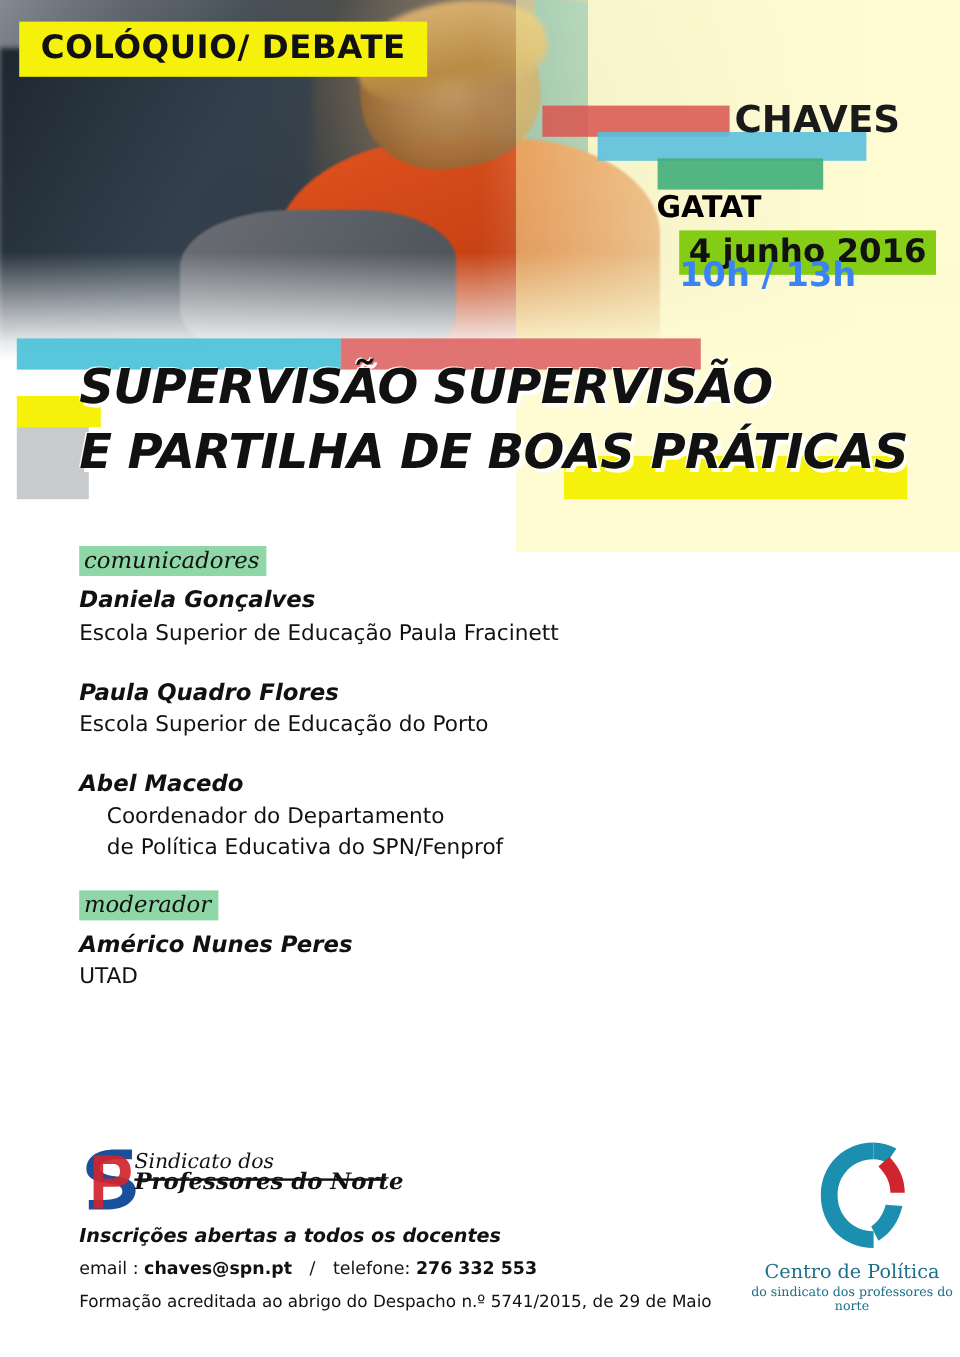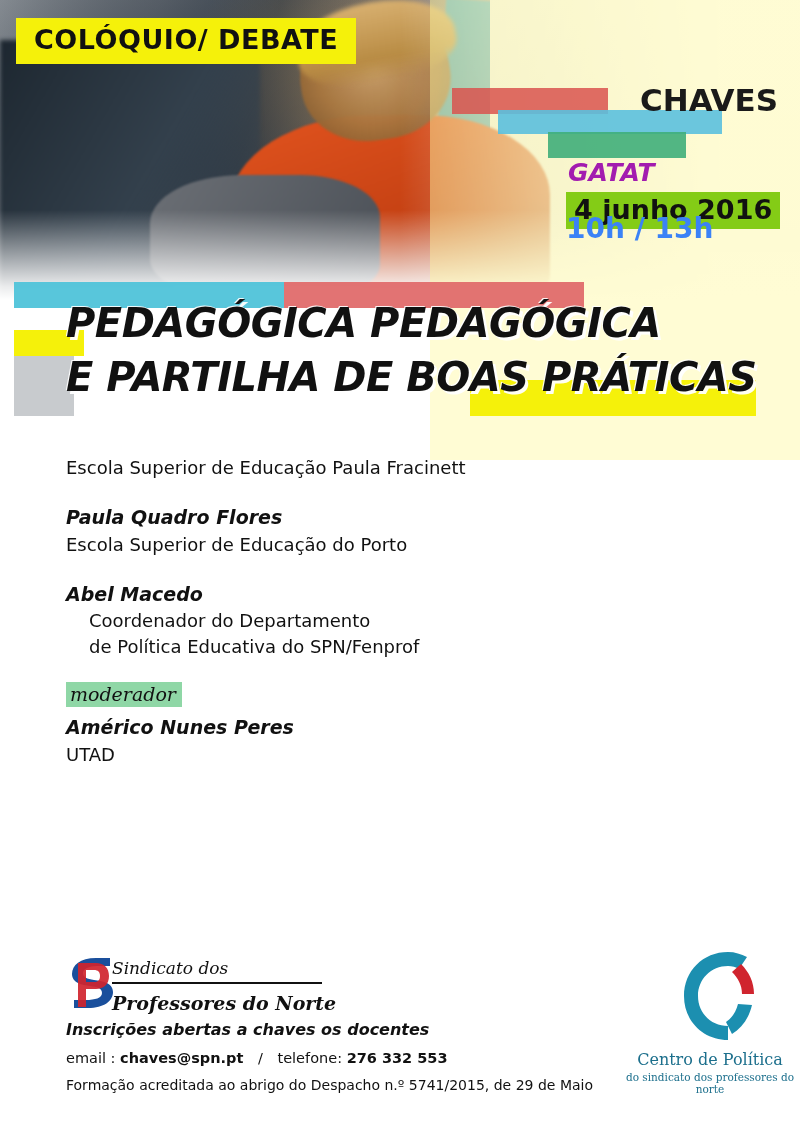--- a/index.html
+++ b/index.html
@@ -121,27 +121,25 @@
   
   .deco-bar { position: absolute; }
   .bar-red    { left: 452px; top: 88px;  width: 156px; height: 26px; background: #d9534f; opacity: .85; }
   .bar-cyan   { left: 498px; top: 110px; width: 224px; height: 24px; background: #5bc0de; opacity: .9; }
   .bar-green  { left: 548px; top: 132px; width: 138px; height: 26px; background: #3fae7a; opacity: .9; }
 
   .txt-chaves {
     position: absolute; left: 612px; top: 82px;
     font-size: 31px; font-weight: bold; color: #1a1a1a;
     font-family: "DejaVu Sans", sans-serif;
-    margin-left: 28px;
   }
   .txt-gatat {
-    position: absolute; left: 568px; top: 158px;
-    font-size: 25px; font-weight: bold; color: #a21caf;
-    font-family: "DejaVu Sans", sans-serif;
-    font-style: italic;
+    position: absolute; left: 547px; top: 158px;
+    font-size: 25px; font-weight: bold; color: #000000;
+    font-family: "DejaVu Sans", sans-serif;
   }
   .txt-date {
     position: absolute; left: 566px; top: 192px;
     background: #84cc16;
     padding: 2px 8px 4px 8px;
     font-size: 27px; font-weight: bold; color: #111;
     font-family: "DejaVu Sans", sans-serif;
   }
   .txt-time {
     position: absolute; left: 566px; top: 212px;
@@ -212,21 +210,21 @@
   .spn-logo { position: absolute; left: 66px; top: 25px; width: 50px; height: 56px; }
   .spn-text-1 {
     position: absolute; left: 112px; top: 28px;
     font-family: "DejaVu Serif", serif;
     font-style: italic; font-size: 17px; color: #111;
   }
   .spn-rule {
     position: absolute; left: 112px; top: 52px; width: 210px; height: 2px; background: #111;
   }
   .spn-text-2 {
-    position: absolute; left: 112px; top: 62px;
+    position: absolute; left: 112px; top: 44px;
     font-family: "DejaVu Serif", serif;
     font-style: italic; font-weight: bold; font-size: 19px; color: #111;
   }
   .insc {
     position: absolute; left: 66px; top: 90px;
     font-family: "DejaVu Sans", sans-serif;
     font-weight: bold; font-style: italic; font-size: 16px; color: #111;
   }
   .contact-row {
     position: absolute; left: 66px; top: 120px;
@@ -287,27 +285,29 @@
   <div class="txt-date">4 junho 2016</div>
   <div class="txt-time">10h / 13h</div>
 
   <div class="band band-cyan1"></div>
   <div class="band band-red"></div>
   <div class="band band-yellow1"></div>
   <div class="band band-grey"></div>
   <div class="band band-yellow2"></div>
 
   <div class="title-block">
-    <div class="title-line">PEDAGÓGICA PEDAGÓGICA</div>
+    <div class="title-line">SUPERVISÃO SUPERVISÃO</div>
     <div class="title-line">E PARTILHA DE BOAS PRÁTICAS</div>
   </div>
 
   <div class="speakers">
+    <div class="section-label">comunicadores</div>
 
     <div class="person">
+      <div class="person-name">Daniela Gonçalves</div>
       <div class="person-org">Escola Superior de Educação Paula Fracinett</div>
     </div>
 
     <div class="person">
       <div class="person-name">Paula Quadro Flores</div>
       <div class="person-org">Escola Superior de Educação do Porto</div>
     </div>
 
     <div class="person">
       <div class="person-name">Abel Macedo</div>
@@ -327,21 +327,21 @@
   <div class="footer">
 
     <svg class="spn-logo" viewBox="0 0 50 56">
       <path d="M30 3 C14 3 6 10 6 19 C6 28 16 30 24 31 C31 32 36 33 36 38 C36 43 29 45 20 45 L8 45 L8 53 L22 53 C38 53 47 46 47 37 C47 28 37 26 28 25 C21 24 17 22 17 18 C17 14 23 11 31 11 L44 11 L44 3 Z" fill="#1a4f9c"></path>
       <path d="M12 8 L12 52 L20 52 L20 34 L30 34 C38 34 43 29 43 21 C43 13 38 8 30 8 Z M20 15 L28 15 C32 15 34 17 34 21 C34 25 32 27 28 27 L20 27 Z" fill="#d0242e" opacity="0.92"></path>
     </svg>
     <div class="spn-text-1">Sindicato dos</div>
     <div class="spn-rule"></div>
     <div class="spn-text-2">Professores do Norte</div>
 
-    <div class="insc">Inscrições abertas a chaves os docentes</div>
+    <div class="insc">Inscrições abertas a todos os docentes</div>
 
     <div class="contact-row">
       <span>email :</span>
       <b>chaves@spn.pt</b>
       <span class="contact-sep">/</span>
       <span>telefone:</span>
       <b>276 332 553</b>
     </div>
 
     <div class="accred">Formação acreditada ao abrigo do Despacho n.º 5741/2015, de 29 de Maio</div>

